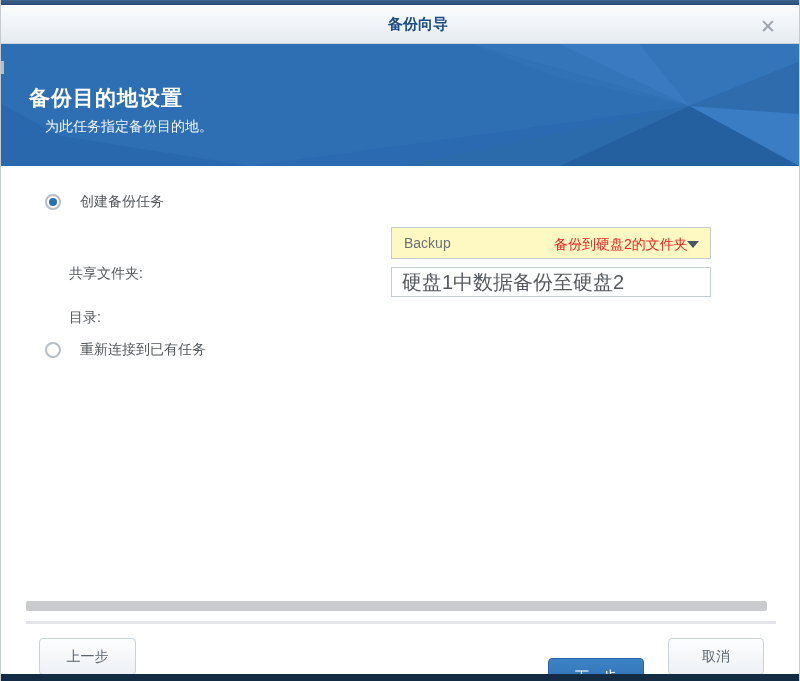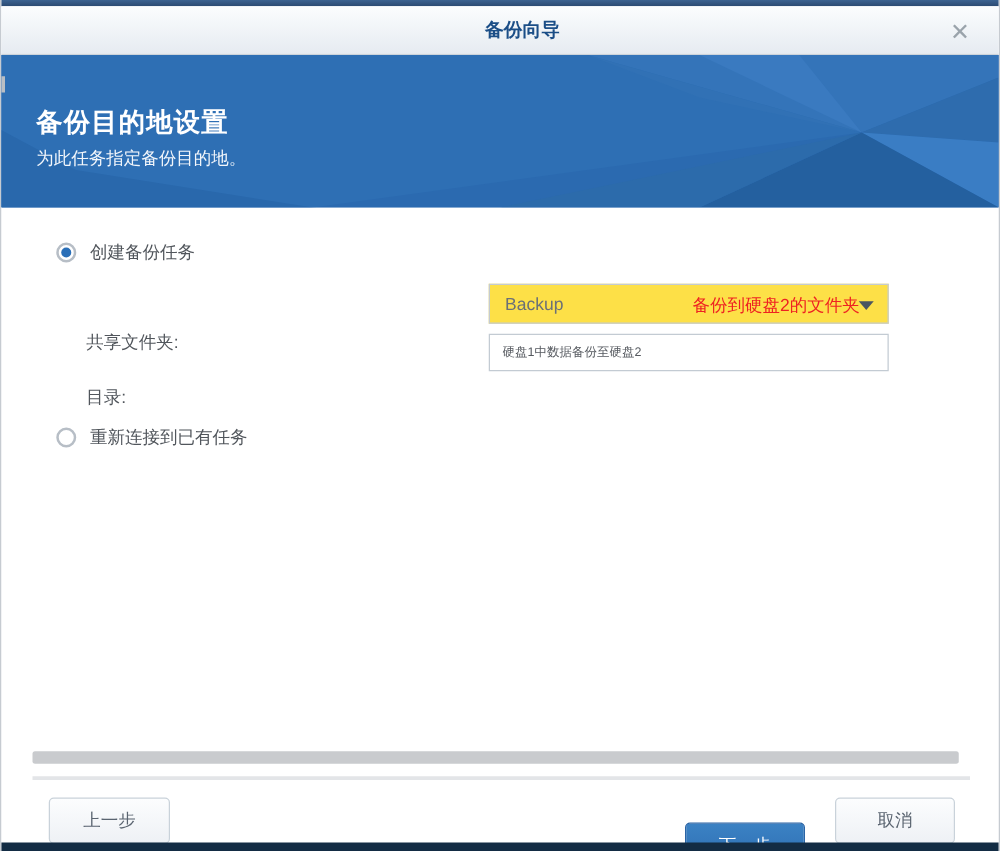--- a/index.html
+++ b/index.html
@@ -27,54 +27,54 @@
   .close-btn { position: absolute; top: 8px; right: 18px; width: 26px; height: 26px;
     display: flex; align-items: center; justify-content: center;
     color: #9aa3ab; font-size: 19px; line-height: 1; cursor: pointer; }
 
   
   .header { position: absolute; top: 44px; left: 0; width: 100%; height: 122px;
     background: #2b6ab0; overflow: hidden; padding-left: 40px; }
   .header svg { position: absolute; top: 0; left: 0; width: 100%; height: 100%; }
   .header-title { position: absolute; left: 28px; top: 40px; color: #ffffff;
     font-size: 21px; font-weight: bold; letter-spacing: 1px; }
-  .header-subtitle { position: absolute; left: 28px; top: 74px; color: #f2f6fb;
+  .header-subtitle { position: absolute; left: 44px; top: 74px; color: #f2f6fb;
     font-size: 14px; }
 
   
   .edge-notch { position: absolute; top: 61px; left: 0; width: 3px; height: 13px;
     background: #b9bec4; }
 
   
-  .radio-row { position: absolute; display: flex; align-items: center; gap: 11px; }
+  .radio-row { position: absolute; display: flex; align-items: center; gap: 19px; }
   .radio-row .radio { width: 16px; height: 16px; border-radius: 50%;
     border: 2px solid #b7bec6; background: #fff; position: relative; flex: 0 0 16px; }
   .radio-row.selected .radio::after { content: ""; position: absolute;
     left: 2px; top: 2px; width: 8px; height: 8px; border-radius: 50%;
     background: #2a6fb8; }
   .radio-label { font-size: 14px; color: #51565c; }
   .radio-create { top: 193px; left: 44px; }
   .radio-relink { top: 313px; left: 44px; margin-top: 28px; }
 
   
   .field-label { position: absolute; left: 68px; font-size: 14px; color: #51565c; }
   .label-shared { top: 235px; margin-top: 30px; }
   .label-dir { top: 273px; margin-top: 36px; }
 
   .select-box { position: absolute; top: 227px; left: 390px; width: 320px; height: 32px;
-    background: #fde047; border: 1px solid #c3cbd3; cursor: pointer; }
+    background: #fef9c3; border: 1px solid #c3cbd3; cursor: pointer; }
   .select-value { position: absolute; left: 12px; top: 7px; font-size: 14px; color: #6b7077; }
   .select-annotation { position: absolute; left: 162px; top: 8px; font-size: 14px;
     color: #ee2222; white-space: nowrap; }
   .select-arrow { position: absolute; right: 11px; top: 13px; width: 0; height: 0;
     border-left: 6px solid transparent; border-right: 6px solid transparent;
     border-top: 7px solid #4a5560; }
 
   .text-input { position: absolute; top: 267px; left: 390px; width: 320px; height: 30px;
-    background: #fff; border: 1px solid #c3cbd3; font-size: 10px; color: #55595f;
+    background: #fff; border: 1px solid #c3cbd3; font-size: 20px; color: #55595f;
     padding: 0 10px; font-family: "Liberation Sans", "DejaVu Sans", sans-serif; }
 
   
   .scroll-thumb { position: absolute; top: 601px; left: 25px; width: 741px; height: 10px;
     background: #c9cbce; border-radius: 2px; }
   .divider { position: absolute; top: 621px; left: 25px; width: 750px; height: 3px;
     background: #e3e5e8; }
 
   
   .btn { position: absolute; top: 638px; height: 37px; border-radius: 4px;

